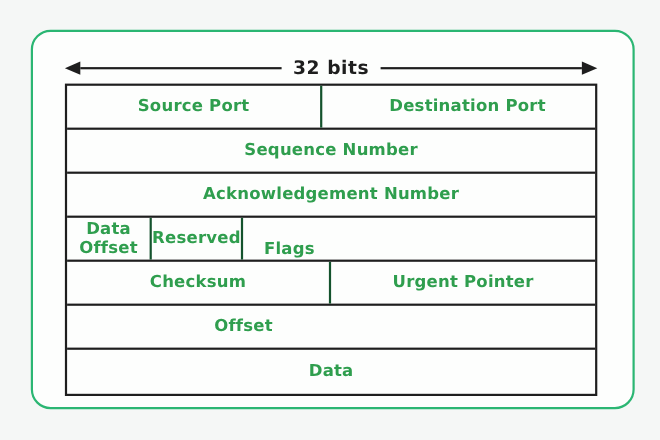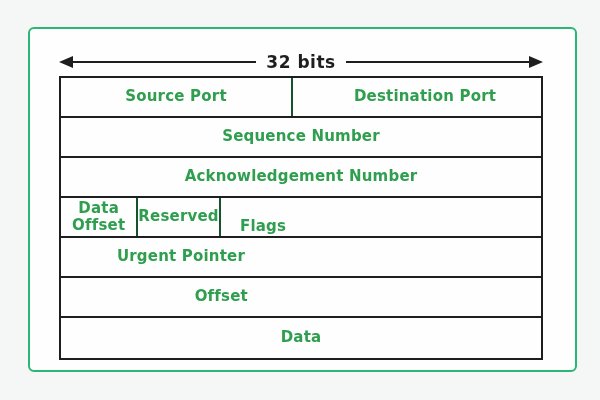--- a/index.html
+++ b/index.html
@@ -9,21 +9,21 @@
     font-family: "DejaVu Sans", "Liberation Sans", sans-serif;
     position: relative;
     overflow: hidden;
   }
   .card {
     position: absolute;
     left: 28px; top: 27px;
     width: 549px; height: 345px;
     background: #fdfefd;
     border: 2px solid #2bb673;
-    border-radius: 6px;
+    border-radius: 18px;
   }
   
   .arrow-row {
     position: absolute;
     left: 29px; top: 21px;
     width: 484px; height: 24px;
     display: flex;
     align-items: center;
   }
   .arrow-line {
@@ -113,20 +113,23 @@
         </div>
         <div class="tcp-cell" style="width: 17.2%;">
           <span>Reserved</span>
         </div>
         <div class="tcp-cell" style="width: 17.6%; align-items: flex-end;">
           <span>Flags</span>
         </div>
       </div>
       <div class="tcp-row">
         <div class="tcp-cell" style="width: 50%;">
+          <span>Checksum</span>
+        </div>
+        <div class="tcp-cell" style="width: 50%;">
           <span>Urgent Pointer</span>
         </div>
       </div>
       <div class="tcp-row">
         <div class="tcp-cell" style="width: 66.8%;">
           <span>Offset</span>
         </div>
       </div>
       <div class="tcp-row">
         <div class="tcp-cell" style="width: 100%;">

